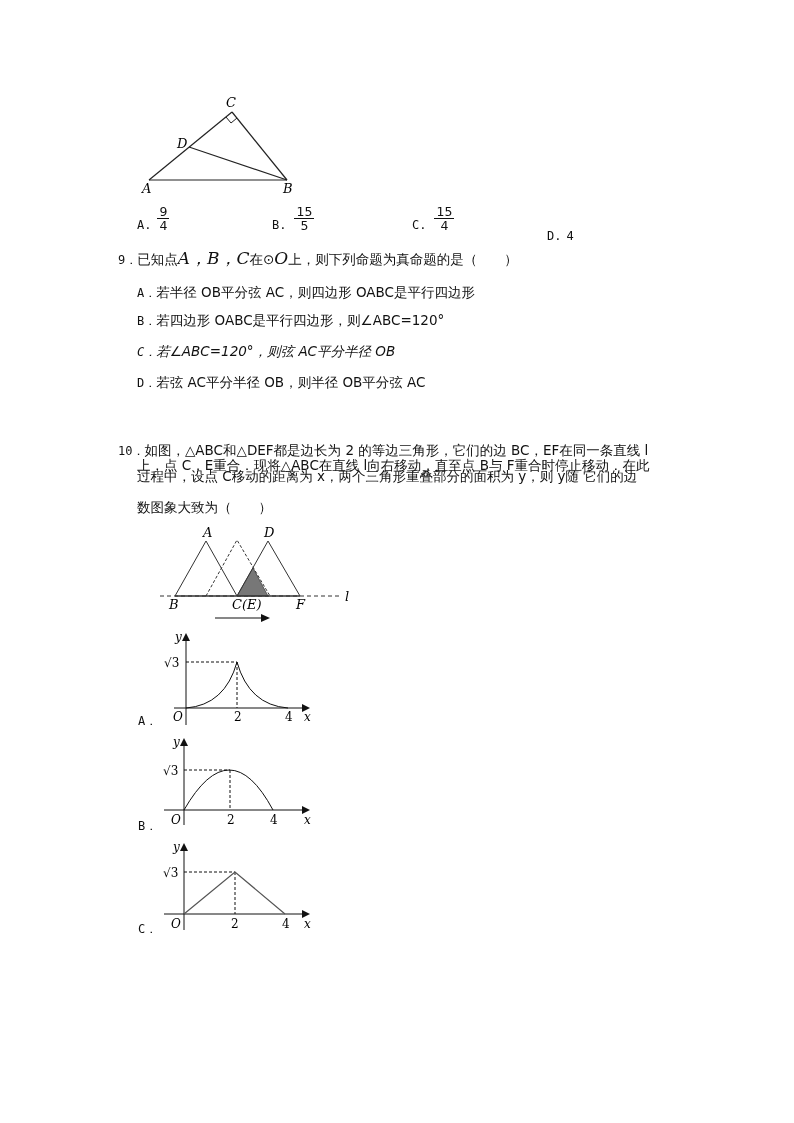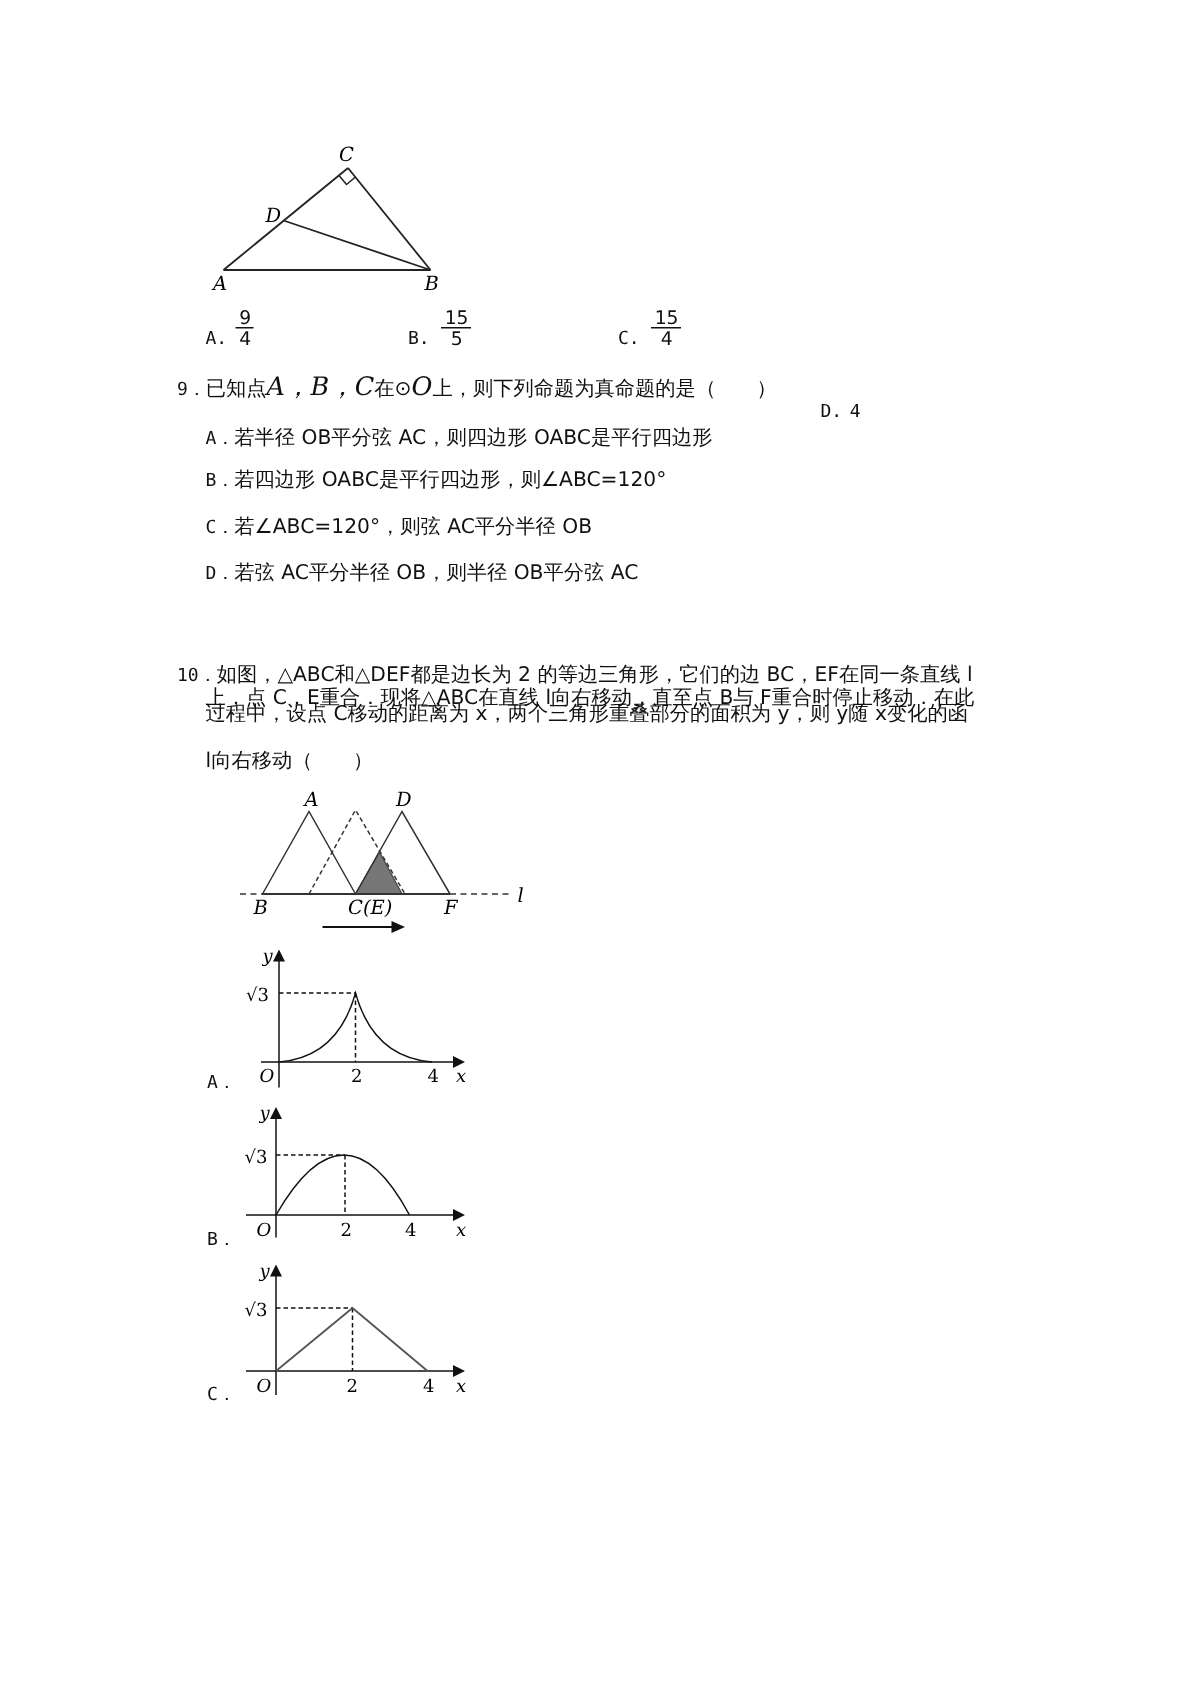--- a/index.html
+++ b/index.html
@@ -43,38 +43,38 @@
         <span>5</span>
       </span>
   </div>
   <div class="abs" style="left:275px;top:2px;display:flex;align-items:flex-end;gap:8px;">
     <span class="mono">C.</span>
     <span class="frac">
         <span class="num">15</span>
         <span>4</span>
       </span>
   </div>
-  <div class="abs" style="left:410px;top:22px;margin-top:38px;">
+  <div class="abs" style="left:410px;top:22px;">
     <span class="mono">D.</span>
     <span class="mono">4</span>
   </div>
 </div>
 
 <div class="abs txt" style="left:118px;top:250px;">
   <span class="mono">9．</span><span>已知点</span><i>A，B，C</i><span>在⊙</span><i>O</i><span>上，则下列命题为真命题的是（　　）</span>
 </div>
 <div class="abs txt" style="left:137px;top:284px;"><span class="mono">A．</span><span>若半径 OB平分弦 AC，则四边形 OABC是平行四边形</span></div>
 <div class="abs txt" style="left:137px;top:312px;"><span class="mono">B．</span><span>若四边形 OABC是平行四边形，则∠ABC=120°</span></div>
-<div class="abs txt" style="left:137px;top:343px;"><span class="mono">C．</span><span>若∠ABC=120°，则弦 AC平分半径 OB</span></div>
+<div class="abs txt" style="left:137px;top:343px;font-style:italic;"><span class="mono">C．</span><span>若∠ABC=120°，则弦 AC平分半径 OB</span></div>
 <div class="abs txt" style="left:137px;top:374px;"><span class="mono">D．</span><span>若弦 AC平分半径 OB，则半径 OB平分弦 AC</span></div>
 
 <div class="abs txt" style="left:118px;top:406px;margin-top:36px;"><span class="mono">10．</span><span>如图，△ABC和△DEF都是边长为 2 的等边三角形，它们的边 BC，EF在同一条直线 l</span></div>
 <div class="abs txt" style="left:137px;top:437px;margin-top:20px;">上，点 C，E重合．现将△ABC在直线 l向右移动，直至点 B与 F重合时停止移动．在此</div>
-<div class="abs txt" style="left:137px;top:468px;">过程中，设点 C移动的距离为 x，两个三角形重叠部分的面积为 y，则 y随 x变化的函</div>
-<div class="abs txt" style="left:137px;top:499px;">l向右移动（　　）</div>
+<div class="abs txt" style="left:137px;top:468px;">过程中，设点 C移动的距离为 x，两个三角形重叠部分的面积为 y，则 y随 它们的边</div>
+<div class="abs txt" style="left:137px;top:499px;">数图象大致为（　　）</div>
 
 <svg class="abs" style="left:160px;top:520px" width="200" height="105" viewBox="0 0 200 105">
   <line x1="0" y1="76" x2="180" y2="76" stroke="#333" stroke-width="1" stroke-dasharray="4,3"></line>
   <polygon points="77,76 93,48 108,76" fill="#777" stroke="#444" stroke-width="0.8"></polygon>
   <line x1="15" y1="76" x2="140" y2="76" stroke="#333" stroke-width="1.3"></line>
   <polyline points="15,76 46,21 77,76" fill="none" stroke="#333" stroke-width="1"></polyline>
   <polyline points="77,76 108,21 140,76" fill="none" stroke="#333" stroke-width="1"></polyline>
   <polyline points="46,76 77,20 110,76" fill="none" stroke="#333" stroke-width="1" stroke-dasharray="3,2"></polyline>
   <line x1="55" y1="98" x2="108" y2="98" stroke="#111" stroke-width="1.2"></line>
   <polygon points="110,98 101,94 101,102" fill="#111"></polygon>

